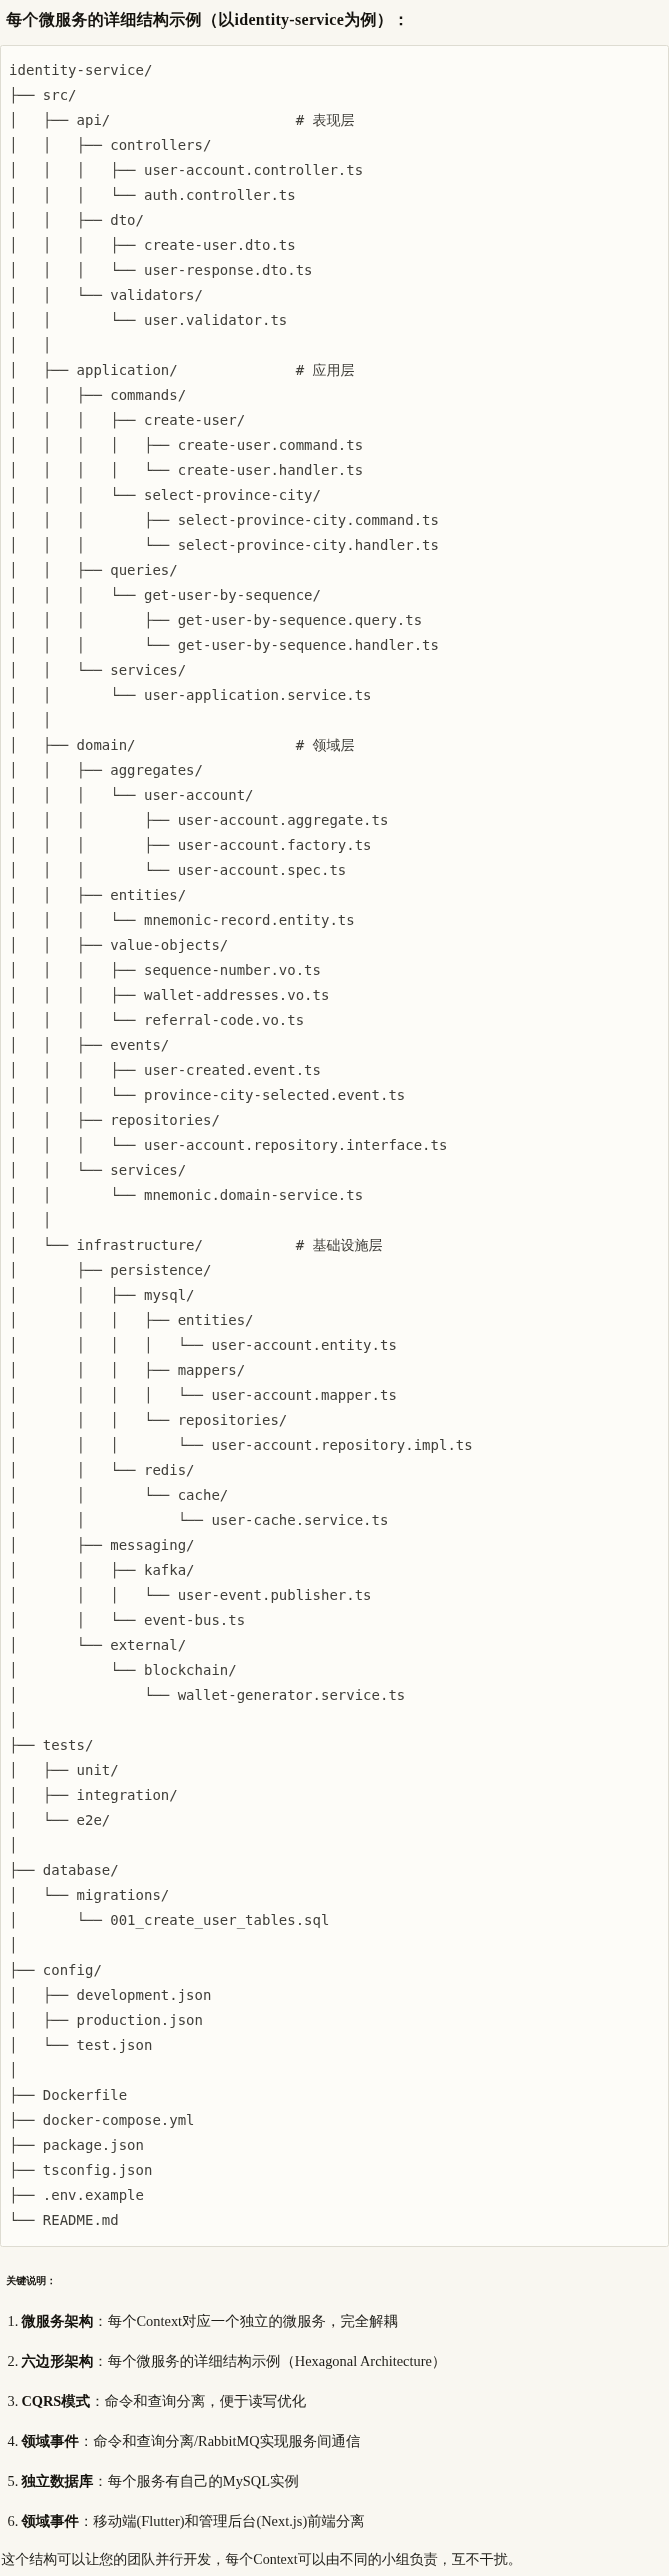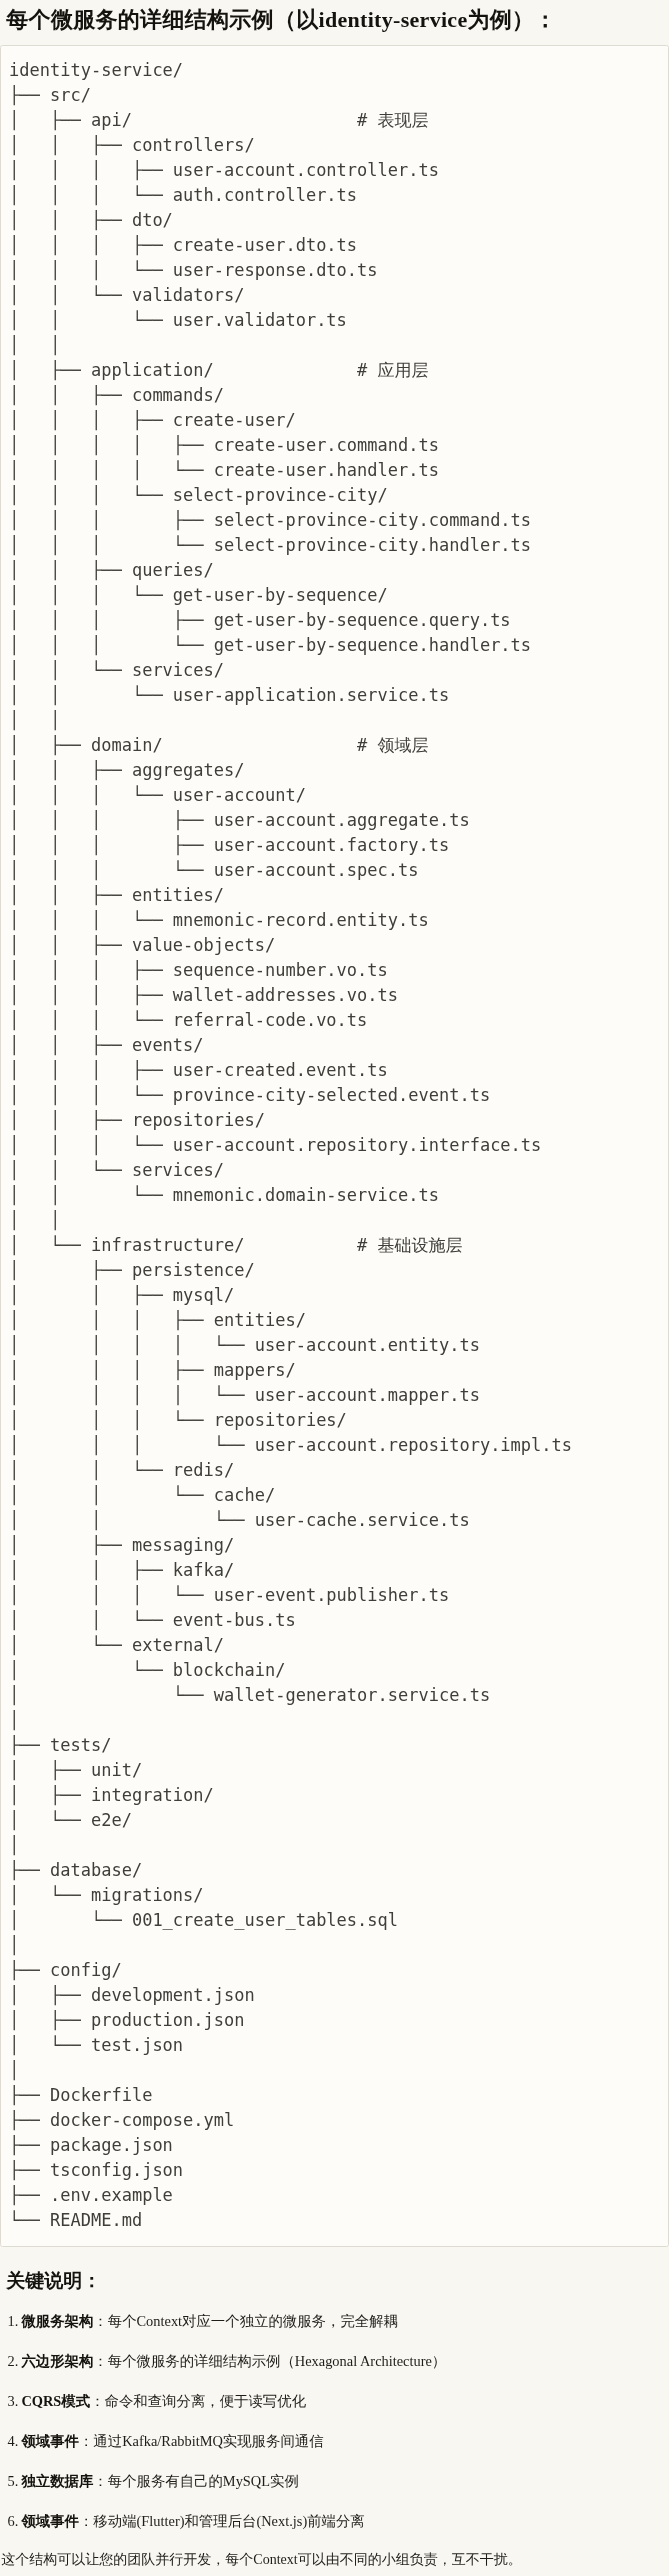--- a/index.html
+++ b/index.html
@@ -11,45 +11,45 @@
   body {
     min-height: 2576px;
     font-family: "Liberation Serif", "DejaVu Serif", serif;
     color: #1e1d18;
     box-sizing: border-box;
     padding-bottom: 3.8px;
     overflow-x: hidden;
   }
   .page-title {
     font-weight: bold;
-    font-size: 22px;
+    font-size: 16px;
     line-height: 21px;
     color: #15130e;
     margin: 8.8px 6.3px 15.6px 6.3px;
     letter-spacing: 0.3px;
   }
   .code-block {
     background: #fdfcf8;
     border: 0.6px solid #dedcd2;
     border-radius: 2.5px;
     padding: 12px 8.8px 13px 8.1px;
     margin: 0;
     overflow: hidden;
   }
   .code-block pre {
     margin: 0;
     font-family: "DejaVu Sans Mono", "Liberation Mono", monospace;
-    font-size: 17px;
+    font-size: 14px;
     line-height: 25px;
     color: #3f3e39;
     white-space: pre;
   }
   .notes-heading {
     font-weight: bold;
-    font-size: 19px;
+    font-size: 10px;
     line-height: 19.4px;
     color: #15130e;
     margin: 24px 6.3px 0 6.3px;
   }
   .note-item {
     margin: 20px 6.3px 0 7.5px;
     font-size: 14.4px;
     line-height: 20px;
     color: #1e1d18;
   }
@@ -164,20 +164,20 @@
 </div>
 
 <h2 class="notes-heading">关键说明：</h2>
 
 <div class="note-item"><span class="note-num">1.</span><span class="note-label">微服务架构</span><span class="note-text">：每个Context对应一个独立的微服务，完全解耦</span></div>
 
 <div class="note-item"><span class="note-num">2.</span><span class="note-label">六边形架构</span><span class="note-text">：每个微服务的详细结构示例（Hexagonal Architecture）</span></div>
 
 <div class="note-item"><span class="note-num">3.</span><span class="note-label">CQRS模式</span><span class="note-text">：命令和查询分离，便于读写优化</span></div>
 
-<div class="note-item"><span class="note-num">4.</span><span class="note-label">领域事件</span><span class="note-text">：通过Kafka/RabbitMQ实现服务间通信</span></div>
+<div class="note-item"><span class="note-num">4.</span><span class="note-label">领域事件</span><span class="note-text">：命令和查询分离/RabbitMQ实现服务间通信</span></div>
 
 <div class="note-item"><span class="note-num">5.</span><span class="note-label">独立数据库</span><span class="note-text">：每个服务有自己的MySQL实例</span></div>
 
 <div class="note-item"><span class="note-num">6.</span><span class="note-label">领域事件</span><span class="note-text">：移动端(Flutter)和管理后台(Next.js)前端分离</span></div>
 
 <p class="closing-paragraph">这个结构可以让您的团队并行开发，每个Context可以由不同的小组负责，互不干扰。</p>
 
 
 </body></html>

